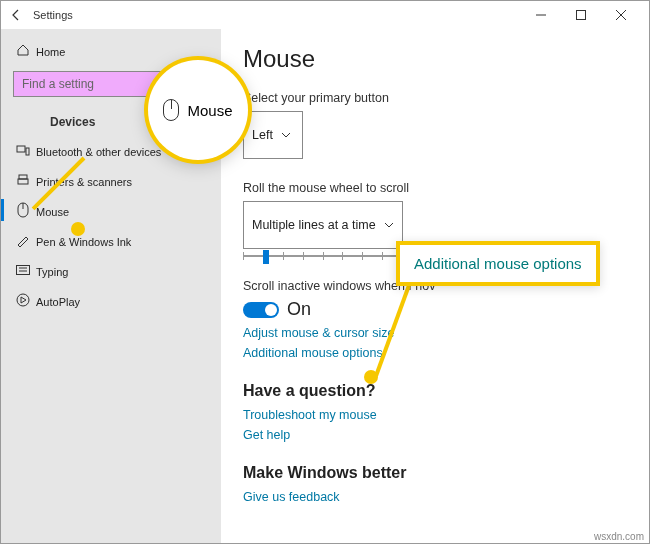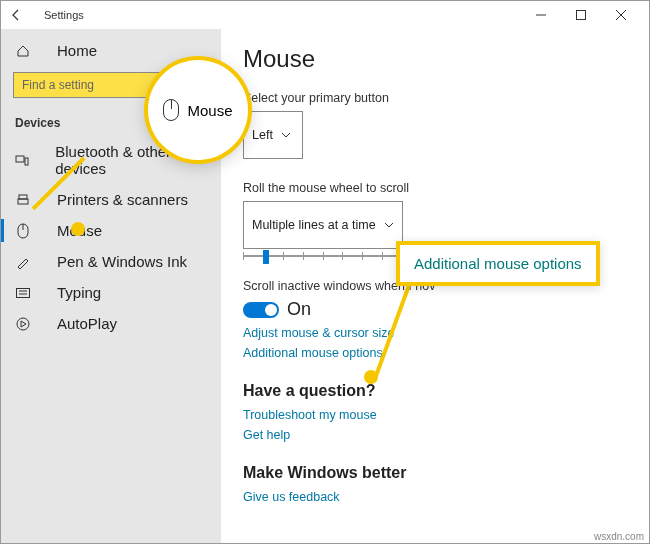--- a/index.html
+++ b/index.html
@@ -1,27 +1,27 @@
 <!DOCTYPE html>
 <html><head>
 <meta charset="utf-8">
 <style>
   * { box-sizing: border-box; margin: 0; padding: 0; font-family: "Segoe UI", sans-serif; }
   body { background: #fff; width: 650px; height: 544px; overflow: hidden; position: relative; }
   .window { width: 650px; height: 544px; border: 1px solid #999; display: flex; flex-direction: column; }
   .titlebar { height: 28px; display: flex; align-items: center; padding: 0 8px; font-size: 11px; color: #333; }
-  .titlebar .left { display: flex; align-items: center; gap: 21px; }
+  .titlebar .left { display: flex; align-items: center; gap: 10px; }
   .titlebar .right { margin-left: auto; display: flex; gap: 0; }
   .titlebar .wbtn { width: 40px; height: 28px; display: flex; align-items: center; justify-content: center; font-size: 13px; color: #555; }
   .body { display: flex; flex: 1; overflow: hidden; }
   .sidebar { width: 220px; background: #e6e6e6; display: flex; flex-direction: column; padding: 6px 0; }
-  .sidebar .row { display: flex; align-items: center; gap: 26px; padding: 7px 14px; font-size: 15px; color: #222; position: relative; }
+  .sidebar .row { display: flex; align-items: flex-end; gap: 5px; padding: 7px 14px; font-size: 11px; color: #222; position: relative; }
   .sidebar .row .ic { width: 16px; height: 16px; display: flex; align-items: center; justify-content: center; }
-  .sidebar .search { margin: 6px 12px; border: 1px solid #888; height: 26px; display: flex; align-items: center; padding: 0 8px; font-size: 12px; color: #666; background: #fde047; }
-  .sidebar .section { font-size: 12px; font-weight: 600; color: #333; padding: 12px 14px 6px; }
+  .sidebar .search { margin: 6px 12px; border: 1px solid #888; height: 26px; display: flex; align-items: center; padding: 0 8px; font-size: 12px; color: #666; background: #f0abfc; }
+  .sidebar .section { font-size: 12px; font-weight: 600; color: #333; padding: 12px 14px 6px; margin-left: 35px; }
   .sidebar .row.active::before { content: ""; position: absolute; left: 0; top: 4px; bottom: 4px; width: 3px; background: #0078d4; }
   .content { flex: 1; padding: 16px 22px; overflow: auto; color: #222; }
   .content h1 { font-size: 24px; font-weight: 400; margin-bottom: 18px; }
   .content h2 { font-size: 16px; font-weight: 600; margin: 22px 0 8px; }
   .content .lbl { font-size: 12.5px; color: #333; margin: 10px 0 6px; }
   .content .select { display: inline-flex; align-items: center; border: 1px solid #888; padding: 16px 8px; font-size: 12.5px; min-width: 60px; gap: 8px; }
   .content .select.wide { min-width: 150px; }
   .toggle { display: flex; align-items: center; gap: 8px; margin-top: 4px; }
   .toggle .sw { width: 36px; height: 16px; border-radius: 8px; background: #0078d4; position: relative; }
   .toggle .sw::after { content: ""; position: absolute; right: 2px; top: 2px; width: 12px; height: 12px; border-radius: 50%; background: #fff; }

